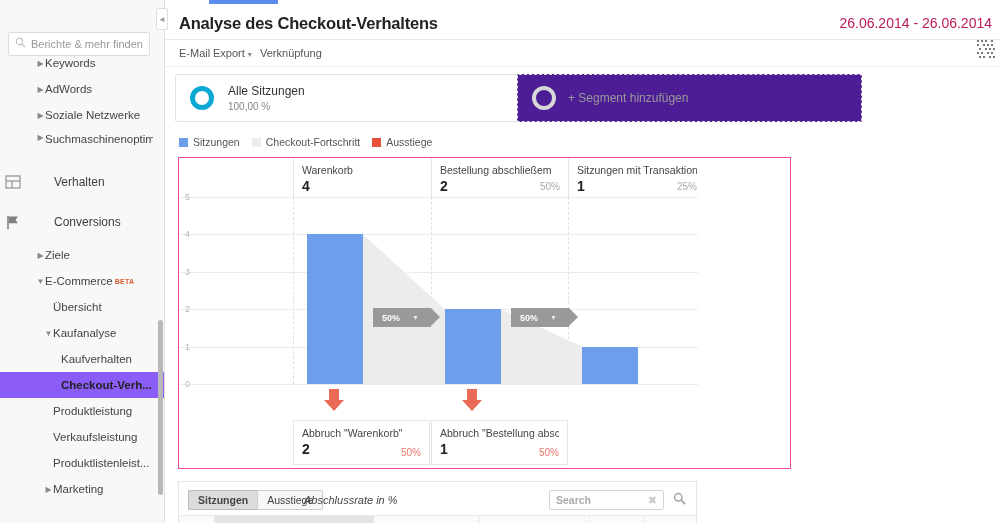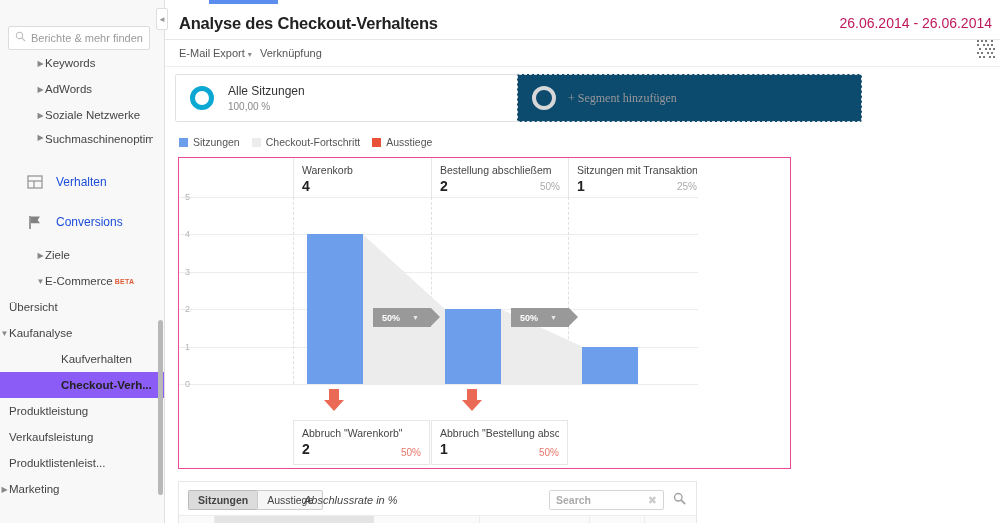--- a/index.html
+++ b/index.html
@@ -16,21 +16,21 @@
 
   
   #sidebar {
     position: absolute; left: 0; top: 0;
     width: 165px; height: 523px;
     background: #f8f8f8;
     border-right: 1px solid #e0e0e0;
     overflow: hidden;
   }
   .side-search-wrap {
-    position: absolute; left: 8px; top: 26px;
+    position: absolute; left: 8px; top: 32px;
     width: 142px; height: 24px;
   }
   .side-search {
     width: 100%; height: 100%;
     background: #fff;
     border: 1px solid #dcdcdc;
     border-radius: 2px;
     display: flex; align-items: center;
     padding-left: 6px;
   }
@@ -54,25 +54,25 @@
   }
   .nav-row .caret.none { visibility: hidden; }
   .nav-row .lbl { overflow: hidden; }
   .nav-row.wrap { align-items: flex-start; padding-top: 5px; min-height: 34px; }
   .nav-row.wrap .lbl { white-space: normal; line-height: 13px; width: 108px; }
   .beta {
     color: #dd5b34; font-size: 7px; font-weight: bold;
     vertical-align: super; margin-left: 2px; letter-spacing: .3px;
   }
   .nav-row.lvl1 { padding-left: 36px; }
-  .nav-row.lvl2 { }
+  .nav-row.lvl2 { padding-left: 44px; }
   .nav-row.lvl3 { padding-left: 52px; }
   .nav-row.section {
-    padding-left: 26px; min-height: 40px;
-    color: #1d4ed8; font-size: 12px;
+    padding-left: 4px; min-height: 40px;
+    color: #404040; font-size: 12px; gap: 20px;
   }
   .nav-row.section .sicon {
     width: 17px; height: 17px; flex: 0 0 17px;
     margin-right: 13px; opacity: .65;
     display: flex; align-items: center; justify-content: center;
   }
   .nav-row.active { background: #8b5cf6; font-weight: bold; color: #222; }
   .side-scrollbar {
     position: absolute; right: 1px; top: 320px;
     width: 5px; height: 175px;
@@ -140,21 +140,21 @@
     position: absolute; top: 6px; height: 48px;
     border-radius: 2px;
     display: flex; align-items: center;
   }
   .seg-card.filled {
     left: 10px; width: 345px;
     border: 1px solid #e2e2e2; background: #fff;
   }
   .seg-card.add {
     left: 352px; width: 345px;
-    border: 1px dashed #dcdcdc; background: #0c4a6e; font-family: Liberation Serif, serif;
+    border: 1px dashed #dcdcdc; background: #4c1d95;
   }
   .donut {
     width: 24px; height: 24px; border-radius: 50%;
     border: 5px solid #0aa8d2;
     margin-left: 14px; flex: 0 0 24px;
   }
   .donut.empty { border-color: #d7d7d7; border-width: 4px; }
   .seg-txt { margin-left: 14px; }
   .seg-name { font-size: 12px; color: #333; line-height: 14px; }
   .seg-pct { font-size: 10px; color: #888; margin-top: 3px; }

